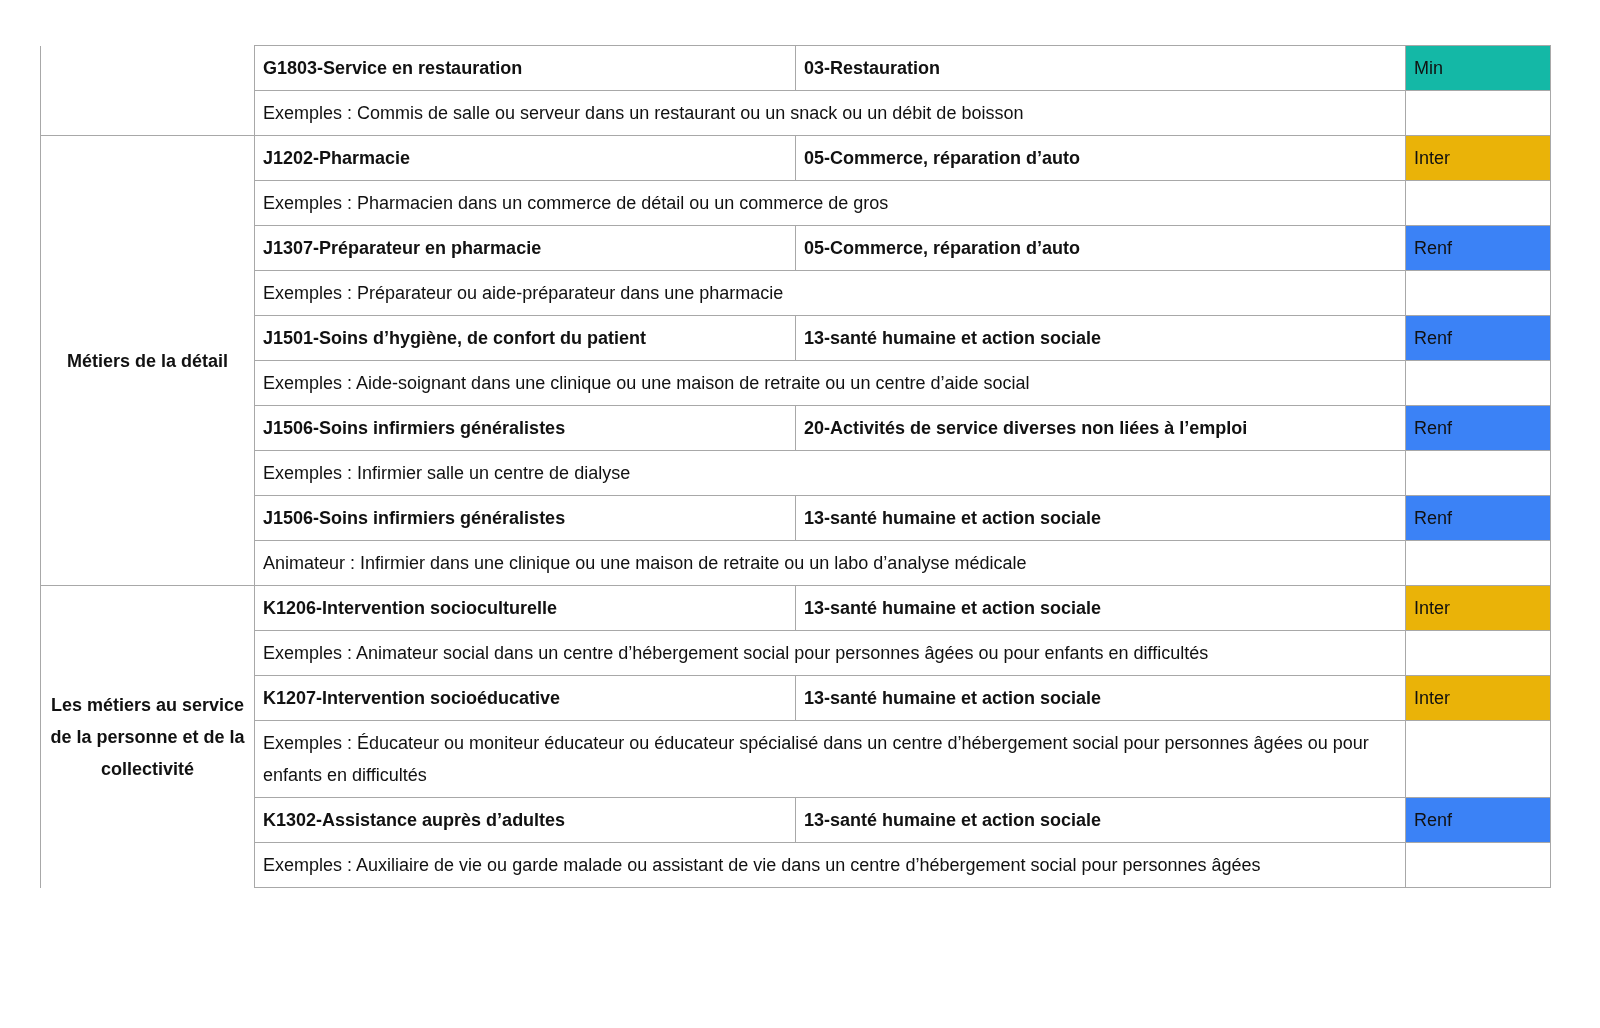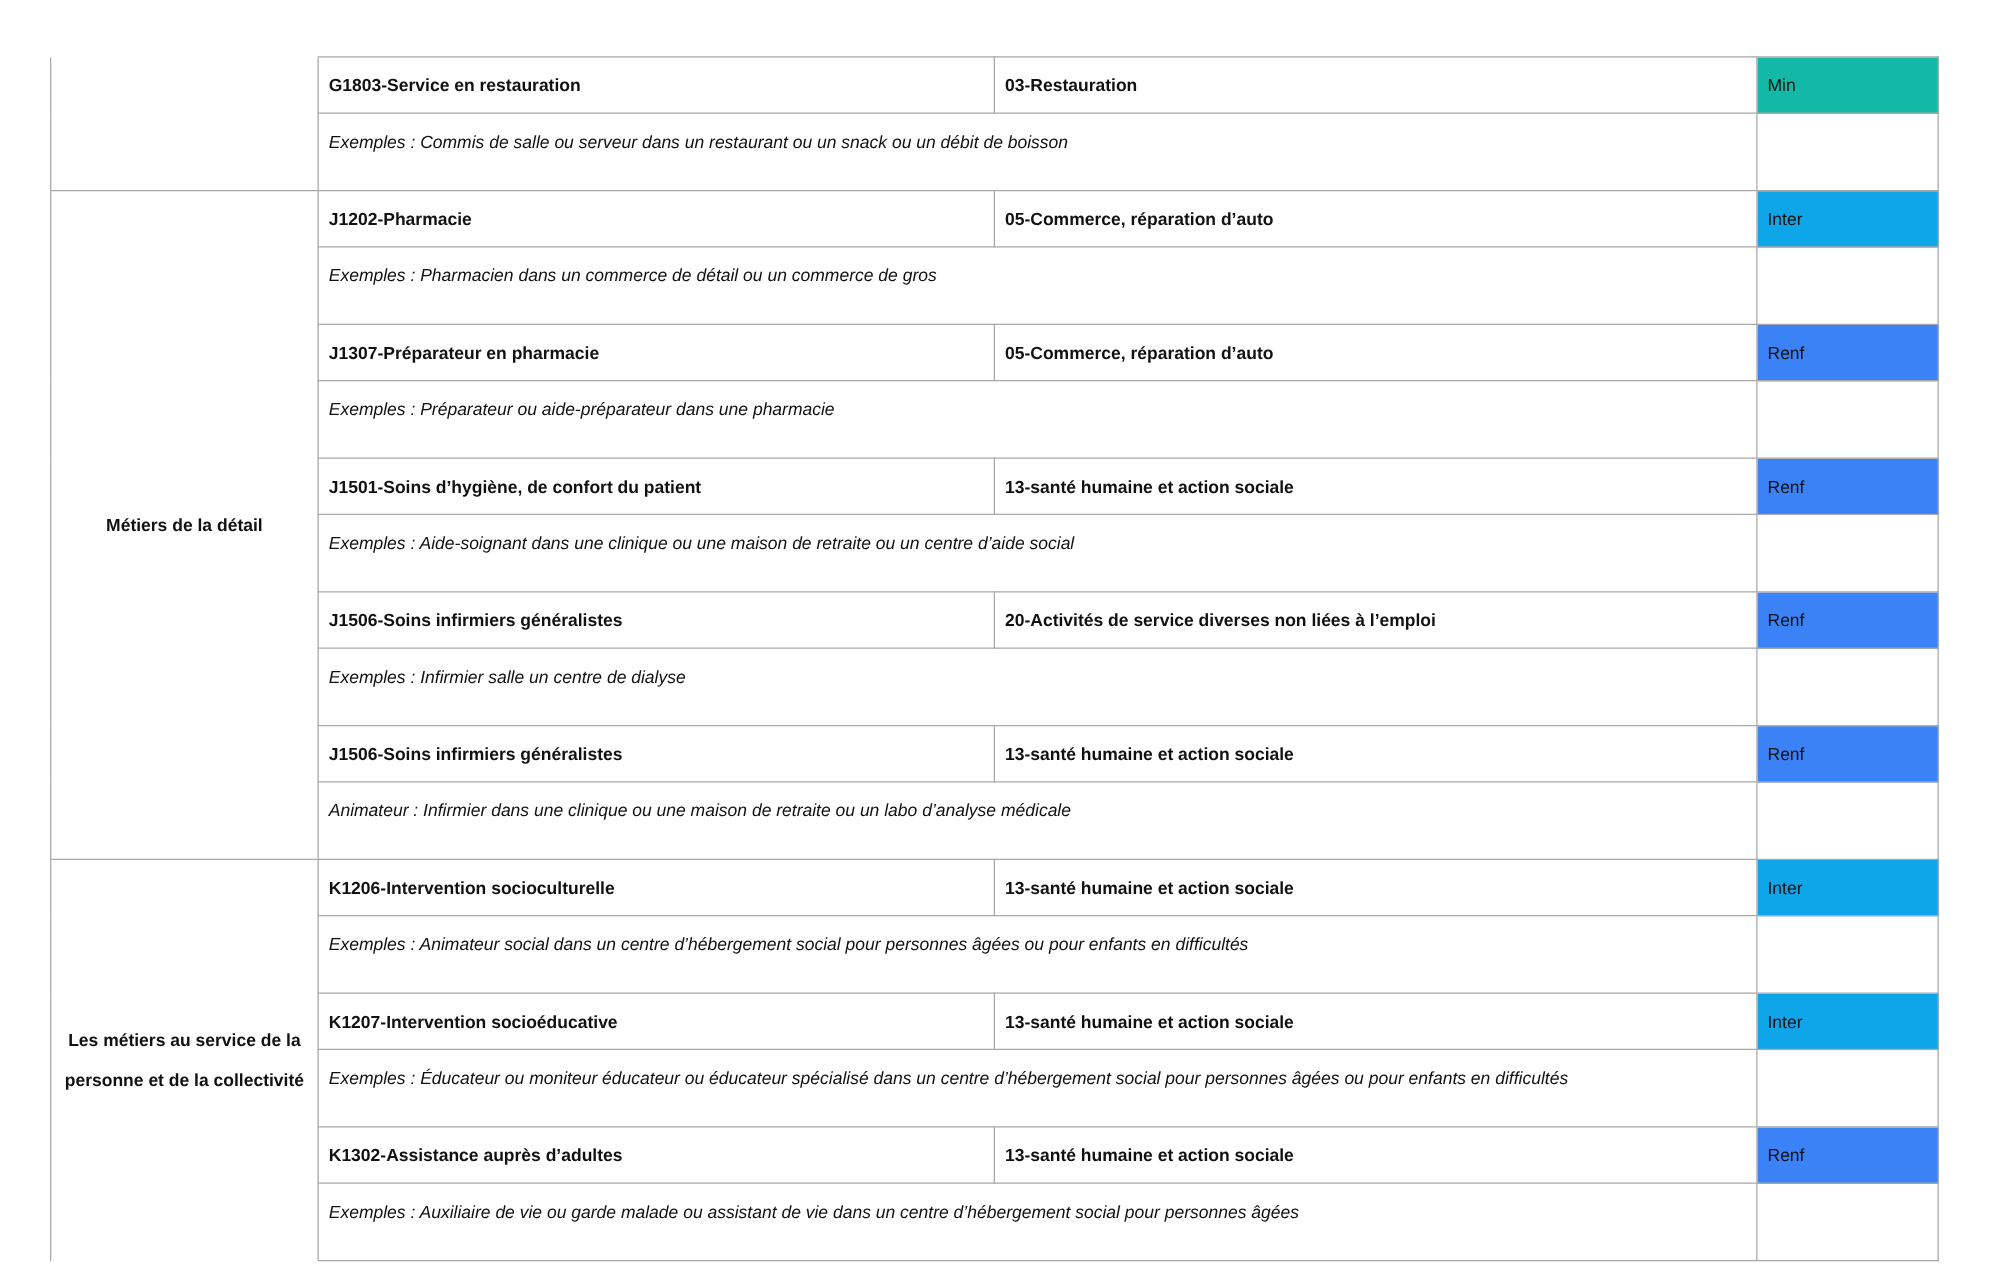--- a/index.html
+++ b/index.html
@@ -1,30 +1,30 @@
 <!DOCTYPE html>
 <html><head>
 <meta charset="utf-8">
 <style>
   html, body { margin: 0; padding: 0; background: #ffffff; }
   body { width: 1600px; height: 1028px; position: relative; overflow: hidden;
          font-family: "Liberation Sans", "DejaVu Sans", sans-serif; color: #111; }
   table.grid { position: absolute; left: 40px; top: 45px; border-collapse: collapse; table-layout: fixed; width: 1510px; }
-  table.grid td { border: 1px solid #a8a8a8; padding: 0 8px; font-size: 14px; vertical-align: middle; }
+  table.grid td { border: 1px solid #a8a8a8; padding: 0 8px; font-size: 18px; vertical-align: middle; }
   col.c1 { width: 214px; } col.c2 { width: 541px; } col.c3 { width: 610px; } col.c4 { width: 145px; }
   td.group { text-align: center; vertical-align: top; padding-top: 8px; line-height: 32px; font-size: 22px;
              border-left: 1px solid #a8a8a8; border-top: 1px solid #a8a8a8; border-bottom: 1px solid #a8a8a8; border-right: 1px solid #a8a8a8; }
   td.group.first { border-top: none; }
   td.group.last { border-bottom: none; }
   tr.main td { height: 44px; font-weight: bold; }
   tr.main td.level { font-weight: normal; }
-  tr.ex td.ex-text { font-style: italic; line-height: 32px; padding-top: 6px; padding-bottom: 23px; }
+  tr.ex td.ex-text { line-height: 32px; padding-top: 6px; padding-bottom: 6px; }
   tr.ex td { height: 32px; }
   td.level.min { background: #14b8a6; }
-  td.level.inter { background: #0ea5e9; }
+  td.level.inter { background: #eab308; }
   td.level.renf { background: #3b82f6; }
 </style>
 </head>
 <body>
 
 <table class="grid">
   <colgroup>
       <col class="c1">
       <col class="c2">
       <col class="c3">

